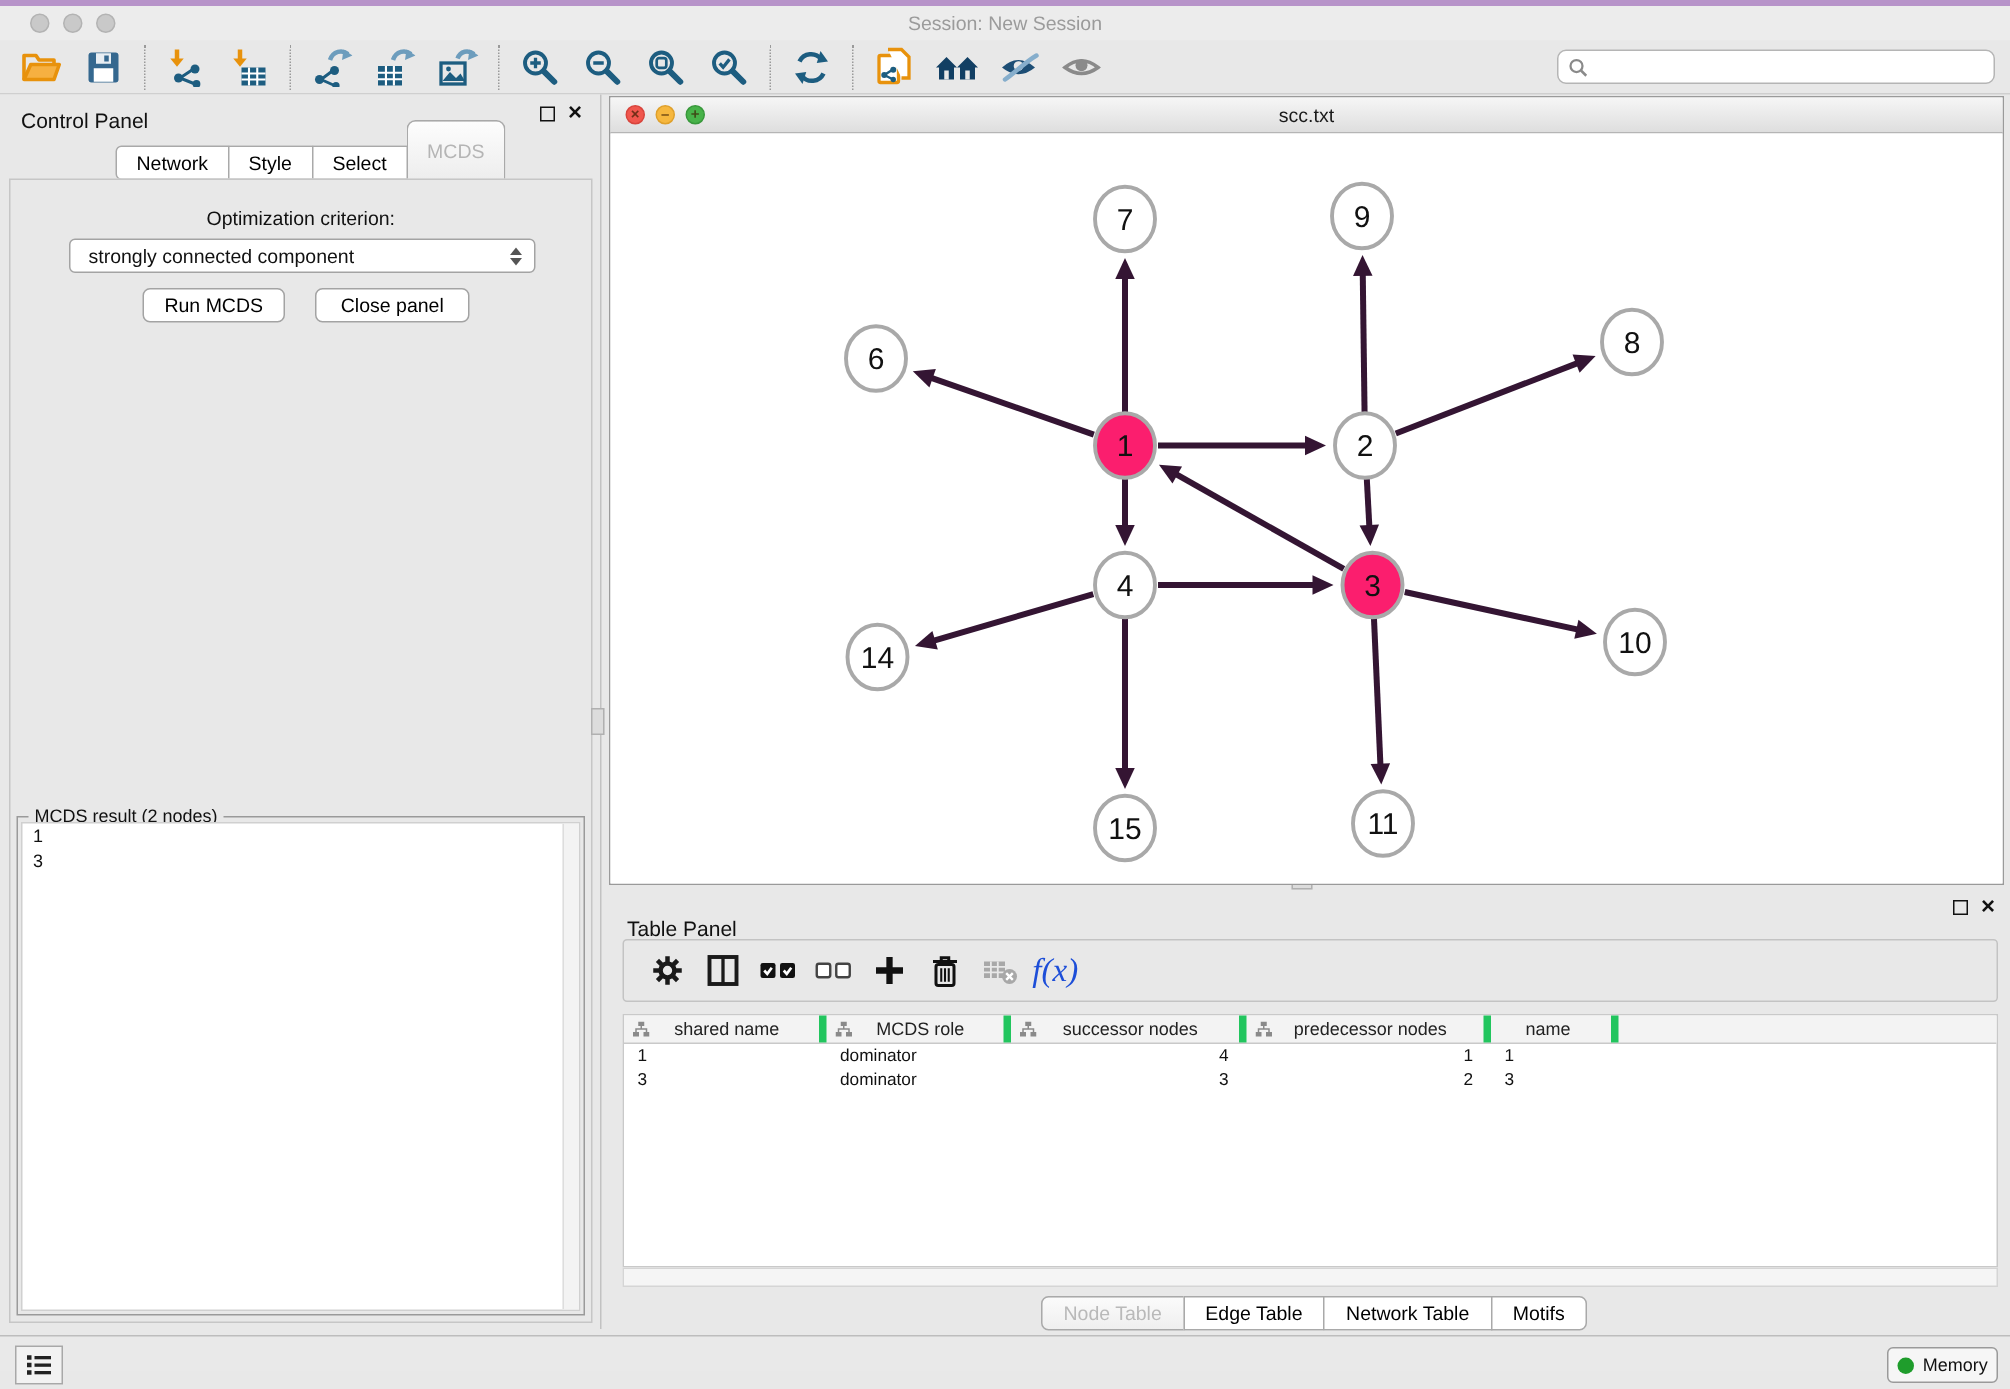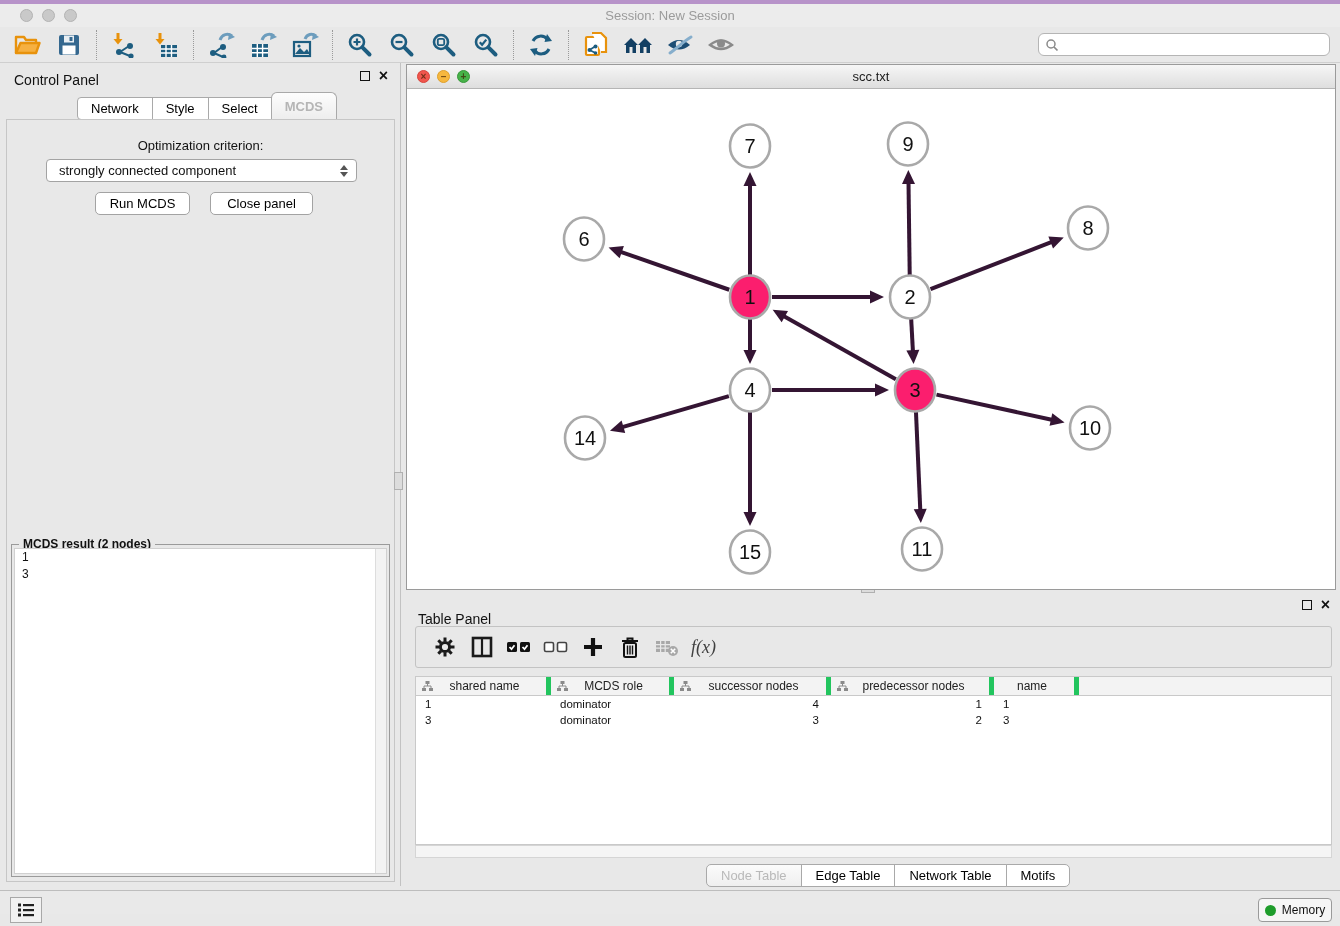--- a/index.html
+++ b/index.html
@@ -27,32 +27,32 @@
 
   
   .cpanel { left:0; top:63px; width:401px; height:823px; background:#e8e8e8; border-right:1px solid #c2c2c2; }
   .panel-head { position:absolute; left:14px; top:9px; font-size:14px; color:#111; }
   .head-icons { position:absolute; right:12px; top:8px; display:flex; gap:9px; align-items:center; }
   .float-ic { width:10px; height:10px; border:1.6px solid #111; display:inline-block; }
   .close-ic { font-size:16px; font-weight:bold; line-height:10px; color:#111; }
   .cp-tabs { position:absolute; left:77px; top:33px; display:flex; align-items:flex-end; height:24px; }
   .cp-tab { height:23px; padding:0 13px; background:#fff; border:1px solid #a9a9a9; margin-left:-1px; font-size:13px; display:flex; align-items:center; color:#000; }
   .cp-tab.first { border-radius:4px 0 0 4px; margin-left:0; }
-  .cp-tab.active { height:28px; border-radius:6px 6px 0 0; background:linear-gradient(#fdfdfd,#ededed); color:#b5b5b5; border-bottom:none;font-weight:bold; }
+  .cp-tab.active { height:40px; border-radius:6px 6px 0 0; background:linear-gradient(#fdfdfd,#ededed); color:#b5b5b5; border-bottom:none; }
   .cp-body { position:absolute; left:6px; top:56px; width:389px; height:763px; border:1px solid #c6c6c6; background:#e8e8e8; }
   .opt-label { position:absolute; left:0; top:18px; width:100%; text-align:center; font-size:13px; }
   .dropdown { position:absolute; left:39px; top:39px; width:311px; height:23px; background:#fff; border:1px solid #a3a3a3; border-radius:4px; display:flex; align-items:center; padding:0 8px 0 12px; font-size:13px; }
   .dd-text { flex:1; }
   .stepper { display:flex; flex-direction:column; gap:2px; }
   .stepper i { width:0; height:0; border-left:4px solid transparent; border-right:4px solid transparent; display:block; }
   .stepper .up { border-bottom:5px solid #555; }
   .stepper .dn { border-top:5px solid #555; }
   .cp-btn { position:absolute; top:72px; height:23px; background:#fff; border:1px solid #a3a3a3; border-radius:5px; font-size:13px; display:flex; align-items:center; justify-content:center; }
   .resultbox { position:absolute; left:4px; top:424px; width:379px; height:333px; border:1px solid #9a9a9a; }
-  .result-title { position:absolute; left:7px; top:-8px; background:#e8e8e8; padding:0 4px; font-size:12px;font-weight:bold; }
+  .result-title { position:absolute; left:7px; top:-8px; background:#e8e8e8; padding:0 4px; font-size:12px; }
   .result-inner { position:absolute; left:2px; top:3px; right:2px; bottom:2px; background:#fff; border:1px solid #d0d0d0; overflow:hidden; }
   .result-line { font-size:12px; padding:1px 0 1px 7px; line-height:15px; }
   .vscroll { position:absolute; right:0; top:0; width:11px; height:100%; background:#f3f3f3; border-left:1px solid #ddd; }
 
   
   .vsplit-handle { left:394px; top:472px; width:9px; height:18px; background:#dcdcdc; border:1px solid #b0b0b0; }
   .hsplit-handle { left:861px; top:587px; width:14px; height:6px; background:#dcdcdc; border:1px solid #b0b0b0; }
 
   
   .netwin { left:406px; top:64px; width:930px; height:526px; border:1px solid #9a9a9a; background:#fff; }
@@ -61,31 +61,31 @@
   .tl { position:absolute; top:5px; width:13px; height:13px; border-radius:50%; display:flex; align-items:center; justify-content:center; font-size:10px; font-weight:bold; color:rgba(60,30,0,0.7); }
   .tl.red { background:#f0564d; border:1px solid #d8443c; }
   .tl.yel { background:#f6b73e; border:1px solid #dfa02b; }
   .tl.grn { background:#47b249; border:1px solid #38983b; }
   .net-canvas { position:absolute; left:0; top:24px; width:928px; height:500px; background:#fff; }
 
   
   .tpanel { left:406px; top:595px; width:934px; height:293px; background:#e8e8e8; }
   .tp-toolbar { position:absolute; left:9px; top:31px; width:917px; height:42px; border:1px solid #c3c3c3; border-radius:3px; display:flex; align-items:center; padding-left:10px; }
   .tp-ic { width:37px; height:36px; display:flex; align-items:center; justify-content:center; flex:0 0 auto; }
-  .fx { font-family:"Liberation Serif", serif; font-style:italic; font-size:18px; color:#404040;text-align:right; }
+  .fx { font-family:"Liberation Serif", serif; font-style:italic; font-size:22px; color:#1d4ed8;text-align:right; }
   .tbl { position:absolute; left:9px; top:81px; width:917px; height:169px; background:#fff; border:1px solid #c9c9c9; }
   .tbl-header { display:flex; height:19px; background:#f3f3f3; border-bottom:1px solid #c9c9c9; }
   .th { display:flex; align-items:center; border-right:5px solid #22c55e; font-size:12px; color:#222; padding-left:6px; position:relative; }
   .th .th-label { flex:1; text-align:center; padding-right:10px; }
   .tr { display:flex; height:16px; }
   .td { font-size:11.5px; line-height:16px; white-space:nowrap; overflow:hidden; }
   .td.left { padding-left:9px; text-align:left; }
   .td.right { padding-right:12px; text-align:right; }
   .tp-scrollstrip { position:absolute; left:9px; top:250px; width:917px; height:13px; background:#f5f5f5; border:1px solid #d5d5d5; }
-  .tp-tabs { position:absolute; left:300px; top:269px; display:flex; height:23px; }
+  .tp-tabs { position:absolute; left:288px; top:269px; display:flex; height:23px; }
   .tp-tab { height:23px; padding:0 14px; background:#fff; border:1px solid #a9a9a9; margin-left:-1px; font-size:13px; display:flex; align-items:center; color:#000; }
   .tp-tab.first { border-radius:5px 0 0 5px; margin-left:0; }
   .tp-tab.last { border-radius:0 5px 5px 0; }
   .tp-tab.active { color:#b9b9b9; background:linear-gradient(#fbfbfb,#efefef); }
 
   
   .statusbar { left:0; top:890px; width:1340px; height:24px; background:#e9e9e9; border-top:1px solid #bdbdbd; }
   .list-btn { position:absolute; left:10px; top:6px; width:32px; height:26px; background:#f2f2f2; border:1px solid #a8a8a8; display:flex; align-items:center; justify-content:center; }
   .mem-btn { position:absolute; right:8px; top:7px; width:74px; height:24px; background:#f6f6f6; border:1px solid #9a9a9a; border-radius:4px; display:flex; align-items:center; justify-content:center; gap:6px; font-size:12px; }
   .mem-dot { width:11px; height:11px; border-radius:50%; background:#1f9d2c; }

